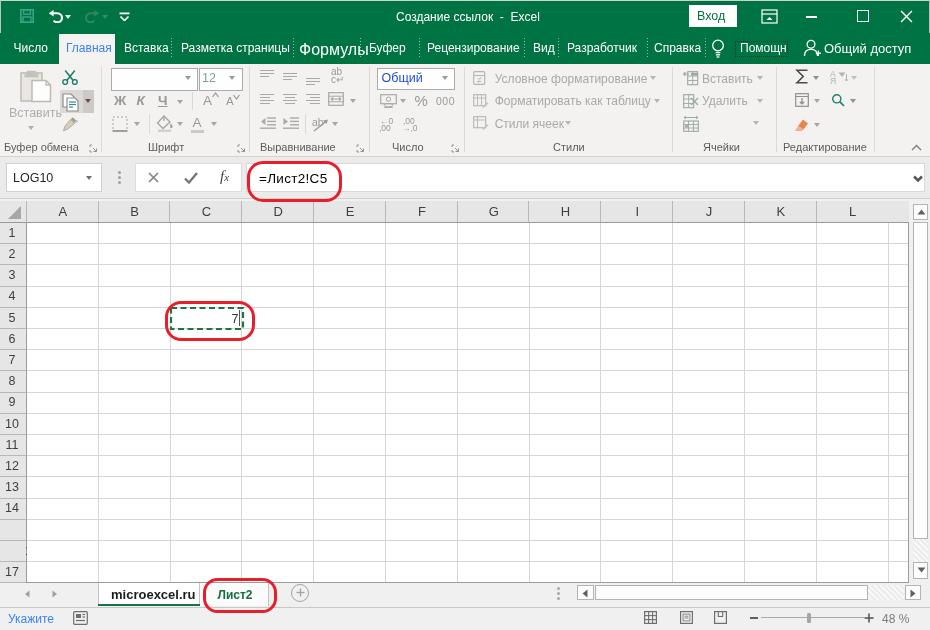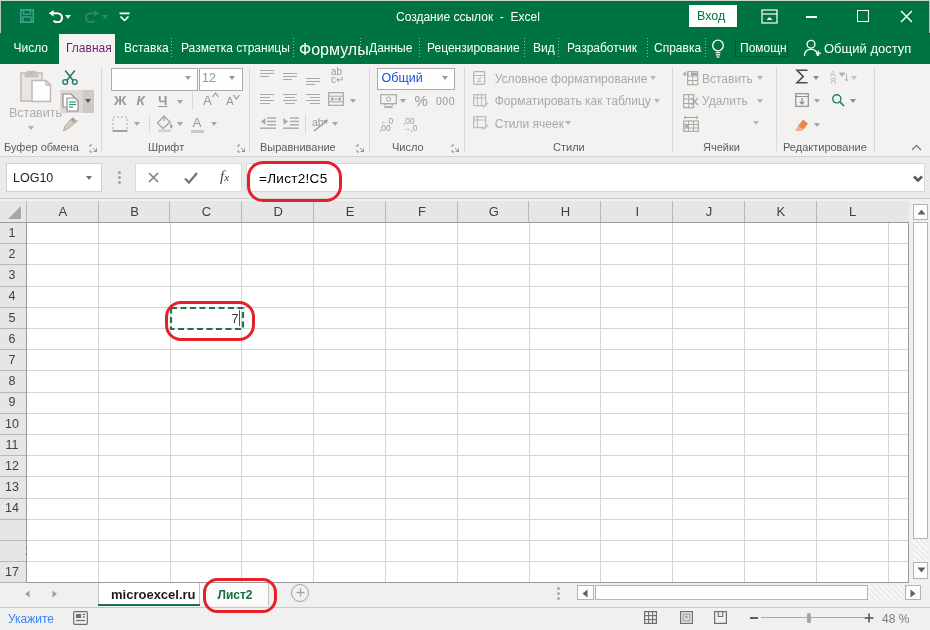--- a/index.html
+++ b/index.html
@@ -64,25 +64,25 @@
 
 <div class="ab" style="left:806px;top:16px;width:11px;height:1.6px;background:#fff;"></div>
 <div class="ab" style="left:857px;top:10px;width:10px;height:10px;border:1.3px solid #fff;"></div>
 <svg class="ab" style="left:900px;top:10px;" width="13" height="13" viewBox="0 0 12 12">
   <line x1="1" y1="1" x2="11" y2="11" stroke="#fff" stroke-width="1.3"></line>
   <line x1="11" y1="1" x2="1" y2="11" stroke="#fff" stroke-width="1.3"></line>
 </svg>
 
 <div class="ab" style="left:59px;top:34px;width:56px;height:30px;background:#f5f3f1;"></div>
 <div class="t wt" style="left:13.5px;top:41px;font-size:12px;">Число</div>
-<div class="t" style="left:66px;top:41px;font-size:12px;color:#701a75;">Главная</div>
+<div class="t" style="left:66px;top:41px;font-size:12px;color:#3b82f6;">Главная</div>
 <div class="t wt" style="left:124px;top:41px;font-size:12px;">Вставка</div>
 <div class="t wt" style="left:181px;top:41px;font-size:12px;">Разметка страницы</div>
 <div class="t wt" style="left:299px;top:41px;font-size:16px;">Формулы</div>
-<div class="t wt" style="left:369px;top:41px;font-size:12px;">Данные</div>
+<div class="t wt" style="left:369px;top:41px;font-size:12px;">Буфер</div>
 <div class="t wt" style="left:427px;top:41px;font-size:12px;">Рецензирование</div>
 <div class="t wt" style="left:533px;top:41px;font-size:12px;">Вид</div>
 <div class="t wt" style="left:567px;top:41px;font-size:12px;">Разработчик</div>
 <div class="t wt" style="left:654px;top:41px;font-size:12px;">Справка</div>
 
 <div class="ab tabsep" style="left:171px;top:38px;"></div>
 <div class="ab tabsep" style="left:293px;top:38px;"></div>
 <div class="ab tabsep" style="left:360px;top:38px;"></div>
 <div class="ab tabsep" style="left:419px;top:38px;"></div>
 <div class="ab tabsep" style="left:524px;top:38px;"></div>

